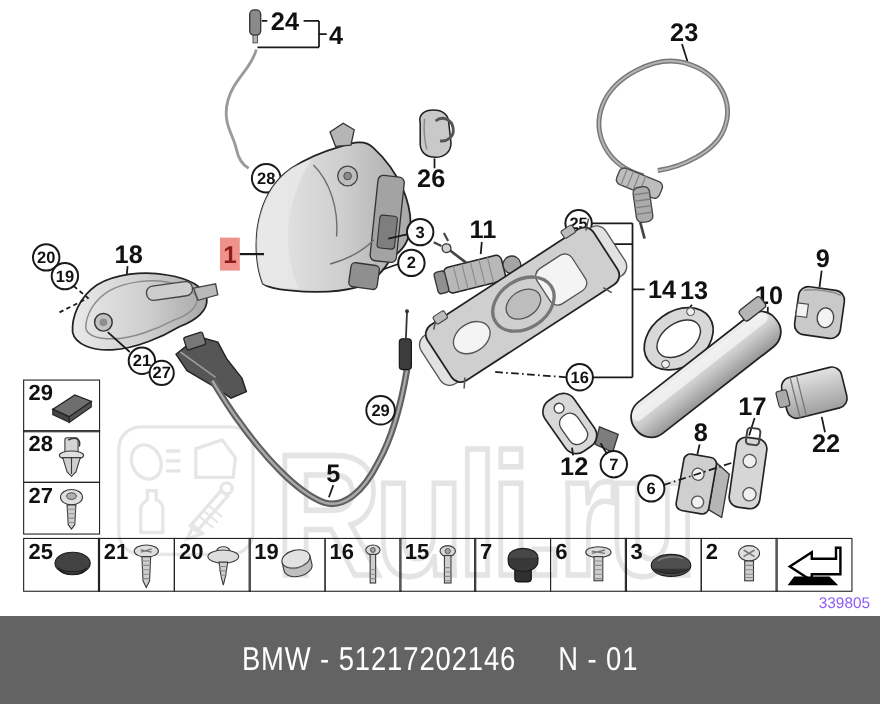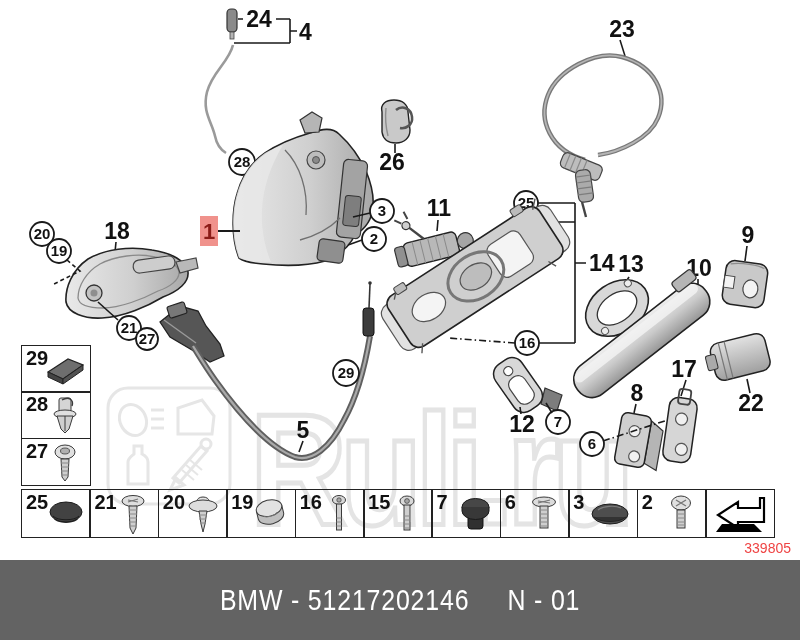--- a/index.html
+++ b/index.html
@@ -26,21 +26,21 @@
   .legend-row{left:21px;top:489px;flex-direction:row;}
   .cell{box-sizing:border-box;border:1.6px solid #222;background:transparent;
         position:relative;}
   .legend-col .cell{width:70px;height:48px;margin-top:-1.6px;}
   .legend-col .cell:first-child{margin-top:0;}
   .legend-row .cell{width:70px;height:49px;margin-left:-1.6px;}
   .legend-row .cell:first-child{margin-left:0;}
   .cell .num{position:absolute;left:4px;top:1px;font-size:20px;font-weight:bold;color:#111;}
   .cell svg{position:absolute;right:2px;top:2px;}
   
-  .drawing-no{position:absolute;right:9px;top:540px;z-index:3;font-size:14px;color:#ef4444;}
+  .drawing-no{position:absolute;right:9px;top:540px;z-index:3;font-size:14px;color:#8b5cf6;}
   .footer{position:absolute;left:0;top:560px;width:800px;height:80px;background:#636363;
           z-index:4;display:flex;align-items:center;justify-content:center;}
   .footer-inner{display:flex;gap:46px;transform:scaleX(.83);color:#fff;font-size:30px;
           font-weight:normal;letter-spacing:1px;white-space:nowrap;}
 </style>
 </head>
 <body>
 
 <div class="page">
 

